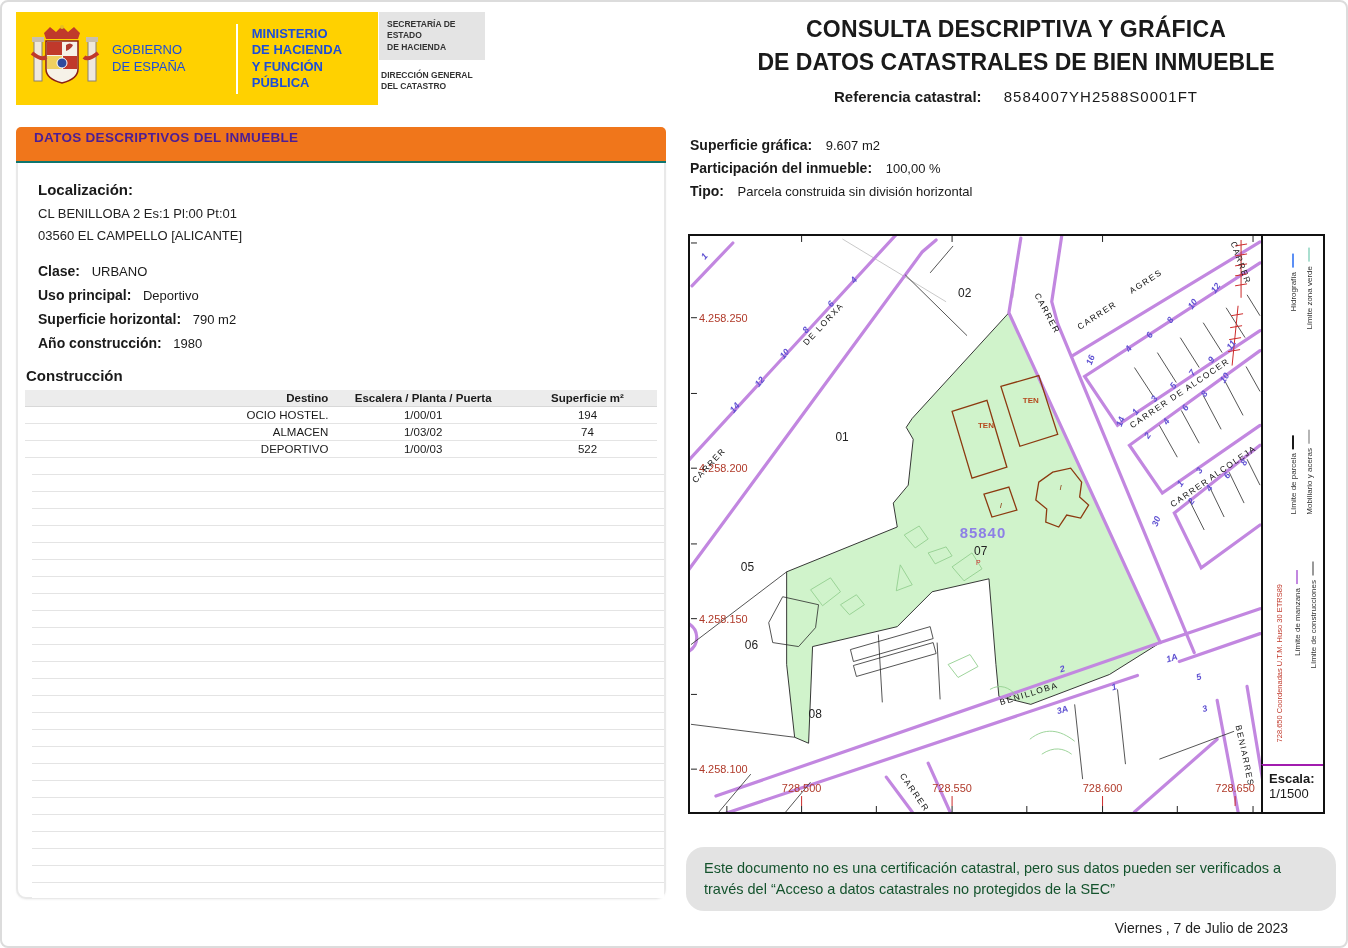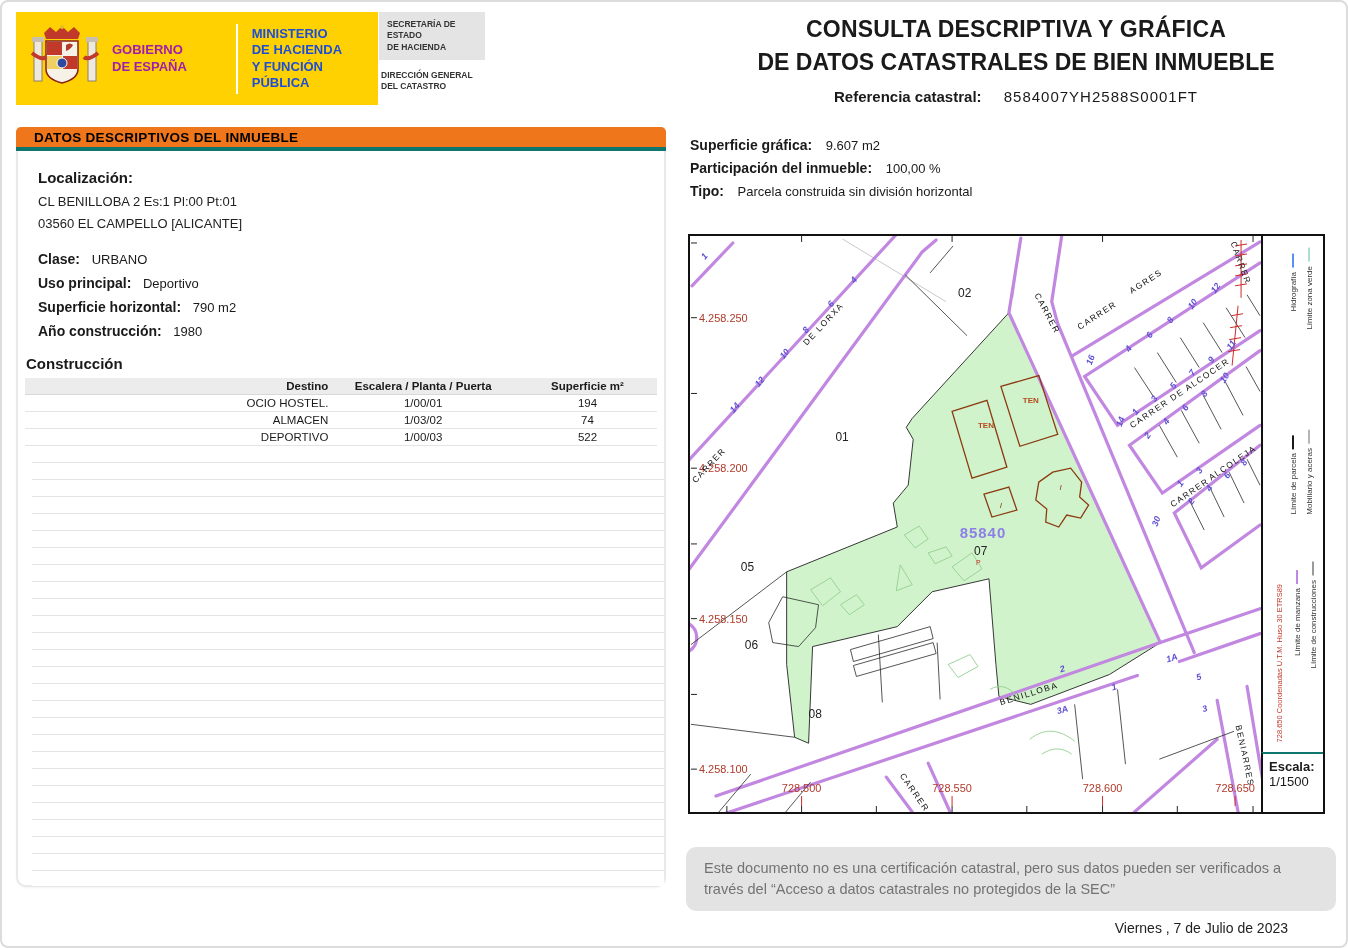--- a/index.html
+++ b/index.html
@@ -2,34 +2,34 @@
 <html><head>
 <meta charset="utf-8">
 <style>
   * { margin:0; padding:0; box-sizing:border-box; }
   body { background:#ffffff; font-family:"Liberation Sans", sans-serif; color:#1a1a1a; }
   .page { position:relative; width:1348px; height:948px; background:#fff; border:2px solid #dcdcdc; border-radius:8px; overflow:hidden; }
 
   
   .gov-box { position:absolute; left:14px; top:10px; width:362px; height:93px; background:#ffd100; display:flex; align-items:center; }
   .coa { margin-left:14px; flex:0 0 auto; }
-  .gov-text { font-size:13px; font-weight:bold; color:#a21caf; line-height:1.25; margin-left:12px; width:128px; }
+  .gov-text { font-size:13px; font-weight:normal; color:#1d4ed8; line-height:1.25; margin-left:12px; width:128px; }
   .gov-divider { width:2px; height:70px; background:#fff; margin:0 2px; }
   .min-text { font-size:13px; font-weight:bold; color:#1d4ed8; line-height:1.25; margin-left:12px; }
   .sec-box { position:absolute; left:377px; top:10px; width:106px; height:48px; background:#e4e4e4; padding:7px 8px; font-size:8.5px; font-weight:bold; color:#333; line-height:1.35; }
   .dir-box { position:absolute; left:379px; top:68px; width:110px; font-size:8.5px; font-weight:bold; color:#333; line-height:1.35; }
   .title-wrap { position:absolute; left:690px; top:14px; width:648px; text-align:center; }
   .title-l1 { font-size:23px; font-weight:bold; letter-spacing:.2px; }
   .title-l2 { font-size:23px; font-weight:bold; margin-top:6px; }
   .ref-line { margin-top:12px; font-size:15px; }
   .ref-line .lbl { font-weight:bold; }
   .ref-line .val { margin-left:18px; letter-spacing:1px; }
 
   
-  .obar { height:24px; background:#f0761b; border-bottom:4px solid #0f766e; border-radius:5px 5px 0 0; color:#000000; font-weight:bold; font-size:13.5px; line-height:22px; padding-left:18px; letter-spacing:.3px; }
+  .obar { height:36px; background:#f0761b; border-bottom:2px solid #0f766e; border-radius:5px 5px 0 0; color:#4c1d95; font-weight:bold; font-size:13.5px; line-height:22px; padding-left:18px; letter-spacing:.3px; }
 
   
   .left-panel { position:absolute; left:14px; top:125px; width:650px; height:760px; }
   .left-body { background:#fff; border:2px solid #e9e9e9; border-top:none; border-radius:0 0 10px 10px; height:736px; padding:14px 0 0 0; box-shadow:0 1px 2px rgba(0,0,0,.05); }
   .loc-label { font-size:15px; font-weight:bold; margin:4px 0 8px 20px; }
   .addr { font-size:13px; margin:7px 0 0 20px; color:#222; }
   .fields { margin:20px 0 0 20px; }
   .frow { font-size:13px; margin-bottom:8px; }
   .frow .flbl { font-weight:bold; font-size:14px; margin-right:8px; }
   .cons-title { font-size:15px; font-weight:bold; margin:16px 0 6px 8px; }
@@ -47,36 +47,36 @@
   .pfields { margin:10px 0 0 4px; }
   .pfrow { font-size:13px; margin-bottom:7px; }
   .pfrow .flbl { font-weight:bold; font-size:14px; margin-right:10px; }
 
   
   .map-frame { position:absolute; left:686px; top:232px; width:637px; height:580px; border:2px solid #111; background:#fff; display:flex; }
   .map-legend { position:relative; flex:1; border-left:2px solid #111; background:#fff; }
   .lg-item { position:absolute; writing-mode:vertical-rl; transform:rotate(180deg); font-size:8px; color:#333; white-space:nowrap; display:flex; align-items:center; }
   .lg-sw { display:inline-block; width:2px; height:14px; margin:4px 0; }
   .lg-note { position:absolute; writing-mode:vertical-rl; transform:rotate(180deg); font-size:7.5px; color:#c0392b; white-space:nowrap; }
-  .escala-box { position:absolute; left:-2px; right:0; bottom:0; height:60px; border-top:2px solid #0f766e; border-left:2px solid #111; padding:5px 6px; background:#fff; }
+  .escala-box { position:absolute; left:-2px; right:0; bottom:0; height:48px; border-top:2px solid #a21caf; border-left:2px solid #111; padding:5px 6px; background:#fff; }
   .escala-box .el { font-size:13px; font-weight:bold; }
   .escala-box .ev { font-size:13px; }
 
   svg text { font-family:"Liberation Sans", sans-serif; }
   .num  { fill:#5f51d2; font-size:9px; font-weight:bold; font-style:italic; }
   .pnum { fill:#222; font-size:12px; }
   .sname{ fill:#111; font-size:8.5px; letter-spacing:1.5px; }
   .coord{ fill:#b03a2a; font-size:11px; }
   .ten  { fill:#b5491d; font-size:8px; font-weight:bold; }
   .bl   { fill:#8c3a10; font-size:8px; font-style:italic; }
   .mz   { fill:#8d7fe6; font-size:15px; font-weight:bold; letter-spacing:1px; }
   .pmark{ fill:#cc2a2a; font-size:7px; }
 
   
-  .disclaimer { position:absolute; left:684px; top:845px; width:650px; min-height:60px; background:#e3e3e3; border-radius:10px; padding:11px 18px; font-size:14.5px; line-height:1.45; color:#737373; }
+  .disclaimer { position:absolute; left:684px; top:845px; width:650px; min-height:60px; background:#e3e3e3; border-radius:18px; padding:11px 18px; font-size:14.5px; line-height:1.45; color:#14532d; }
   .date-line { position:absolute; right:58px; top:918px; font-size:14px; color:#222; }
 </style>
 </head>
 <body>
 
 <div class="page">
 
   <div class="gov-box">
     <svg class="coa" width="70" height="72" viewBox="0 0 70 72">
       <rect x="4" y="18" width="8" height="40" fill="#efe8dc" stroke="#8a8070" stroke-width="1"></rect>

